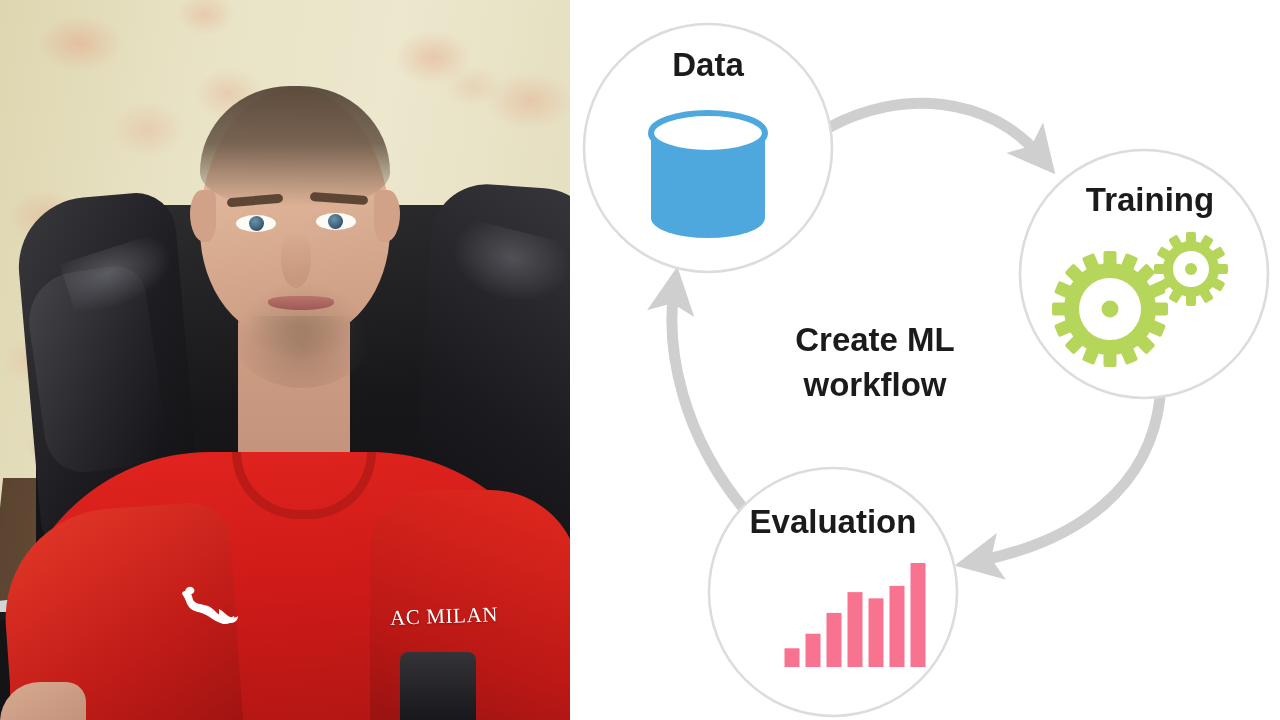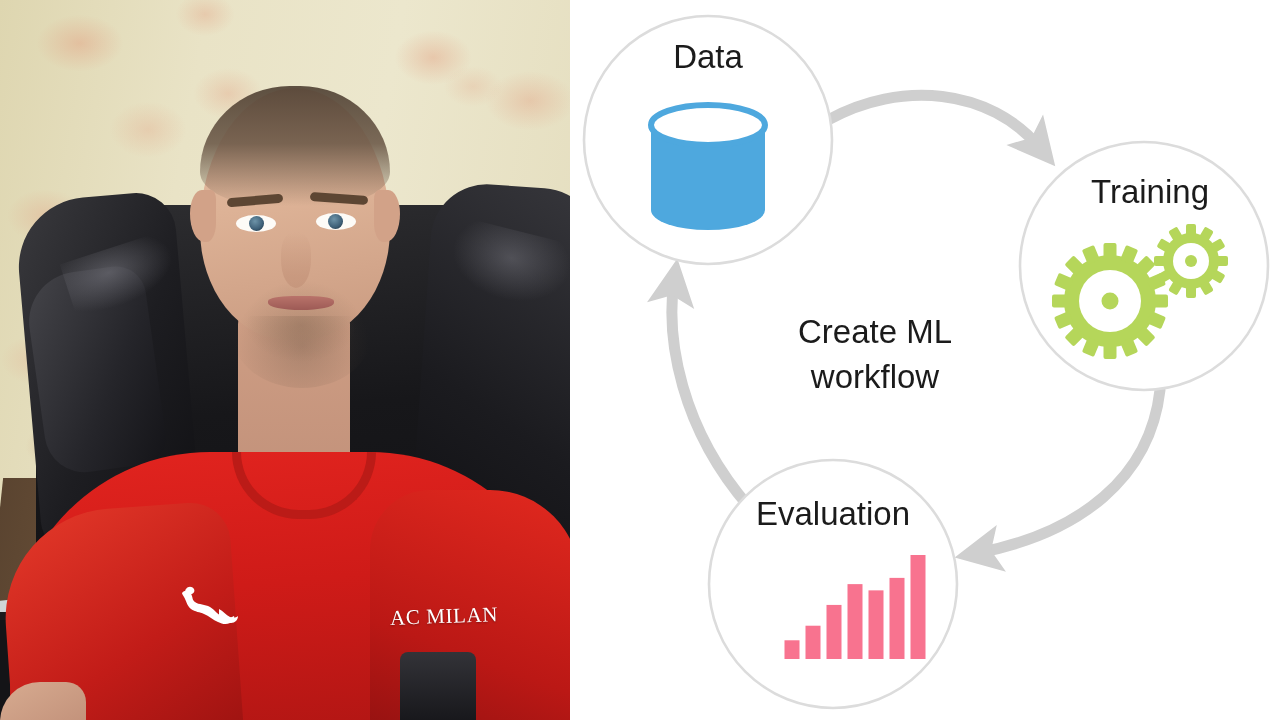--- a/index.html
+++ b/index.html
@@ -218,23 +218,24 @@
   }
   .dark-floor {
     position: absolute;
     left: -6px; top: 620px; width: 120px; height: 110px;
     background: #141417;
   }
 
   
   #diagram-panel {
     position: absolute;
-    left: 570px; top: 8px;
+    left: 570px; top: 16px;
     width: 710px; height: 584px;
     background: #ffffff;
+    font-weight: bold;
   }
   #diagram-svg { display:block; width: 710px; height: 720px; }
   .node-label {
     font-family: "Liberation Sans", sans-serif;
     font-size: 33px;
     fill: #1b1b1b;
   }
   .center-label {
     font-family: "Liberation Sans", sans-serif;
     font-size: 33px;

